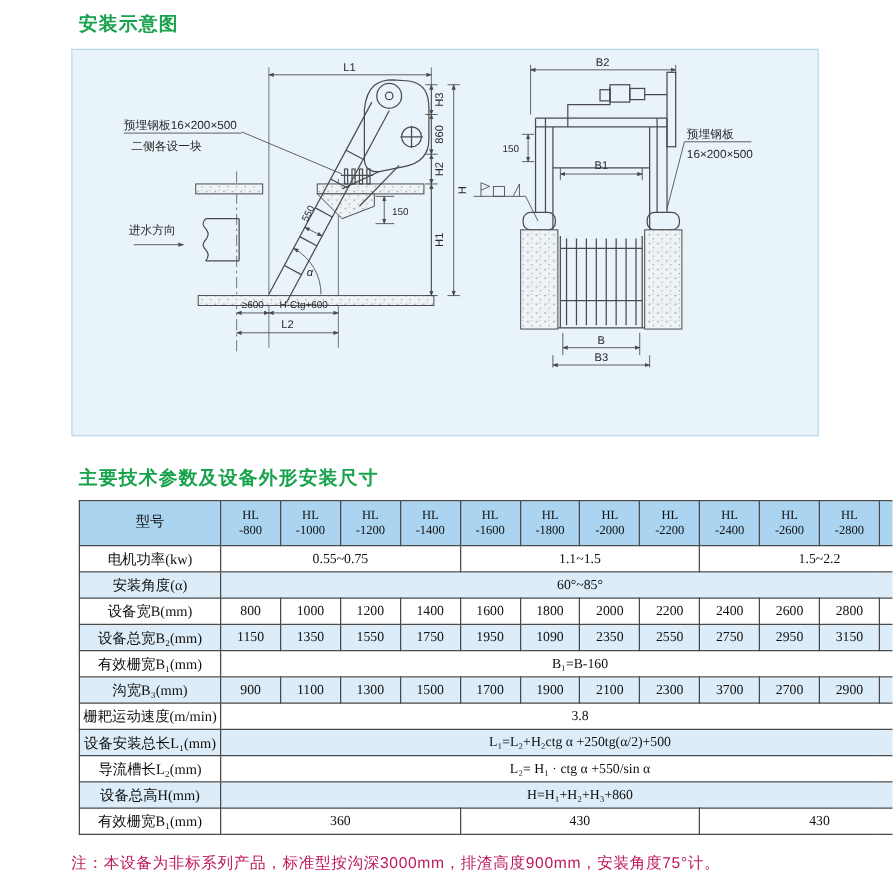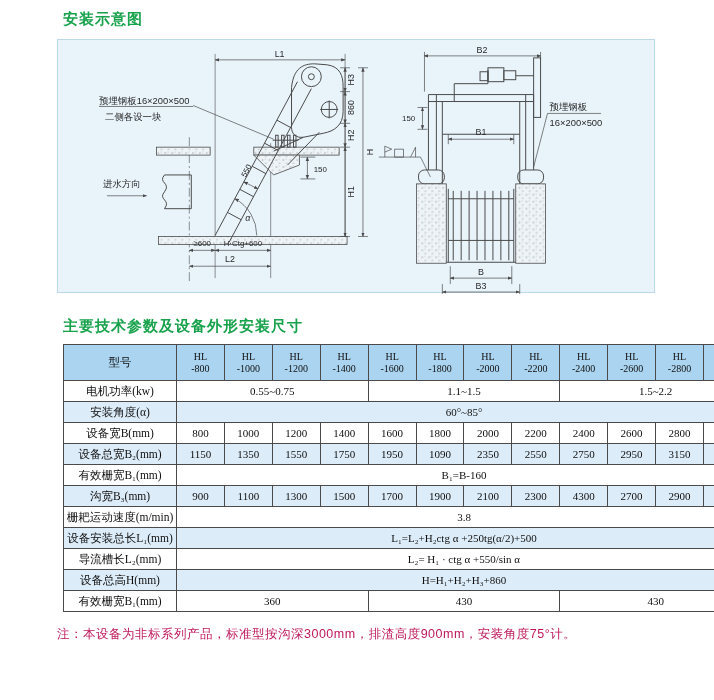--- a/index.html
+++ b/index.html
@@ -7,21 +7,21 @@
     --panel-bg:#e8f3fa; --panel-border:#bcd9ea; --table-border:#4a4a4a; --line-color:#4b4b4b;
   }
   *{box-sizing:border-box;}
   html,body{margin:0;padding:0;background:#fff;}
   body{width:714px;height:700px;font-family:"Liberation Sans","DejaVu Sans",sans-serif;color:#1a1a1a;}
   .page{width:714px;height:700px;padding:6px 0 0 57px;}
   h2.sec{color:var(--title-green);font-size:15px;font-weight:bold;letter-spacing:1px;
          font-family:"Liberation Sans","DejaVu Sans",sans-serif;}
   h2.sec.first{margin:4px 16px 10px 6px;}
   h2.sec.second{margin:24px 0 8px 6px;}
-  .panel{width:598px;height:254px;background:var(--panel-bg);border:1px solid var(--panel-border);}
+  .panel{width:598px;height:310px;background:var(--panel-bg);border:1px solid var(--panel-border);}
   .panel svg{display:block;}
   svg .ln{stroke:var(--line-color);stroke-width:1;fill:none;}
   svg .thin{stroke:var(--line-color);stroke-width:0.6;fill:none;}
   svg .dim{stroke:var(--line-color);stroke-width:0.7;fill:none;}
   svg .conc{stroke:var(--line-color);stroke-width:0.8;fill:url(#concrete);}
   svg text{fill:#2a2a2a;font-family:"Liberation Sans","DejaVu Sans",sans-serif;}
   svg text.dimlab{font-size:9px;text-anchor:middle;}
   svg text.small{font-size:8px;text-anchor:middle;}
   svg text.cjk{font-size:9.5px;text-anchor:start;}
   table.spec{margin-left:6px;width:689px;border-collapse:collapse;table-layout:fixed;}
@@ -326,21 +326,21 @@
         <tr class="shaded">
           <th class="lbl">沟宽B₃(mm)</th>
           <td colspan="1">900</td>
           <td colspan="1">1100</td>
           <td colspan="1">1300</td>
           <td colspan="1">1500</td>
           <td colspan="1">1700</td>
           <td colspan="1">1900</td>
           <td colspan="1">2100</td>
           <td colspan="1">2300</td>
-          <td colspan="1">4300</td>
+          <td colspan="1">3700</td>
           <td colspan="1">2700</td>
           <td colspan="1">2900</td>
           <td colspan="1">3100</td>
         </tr>
         <tr>
           <th class="lbl">栅耙运动速度(m/min)</th>
           <td colspan="12">3.8</td>
         </tr>
         <tr class="shaded">
           <th class="lbl">设备安装总长L₁(mm)</th>

